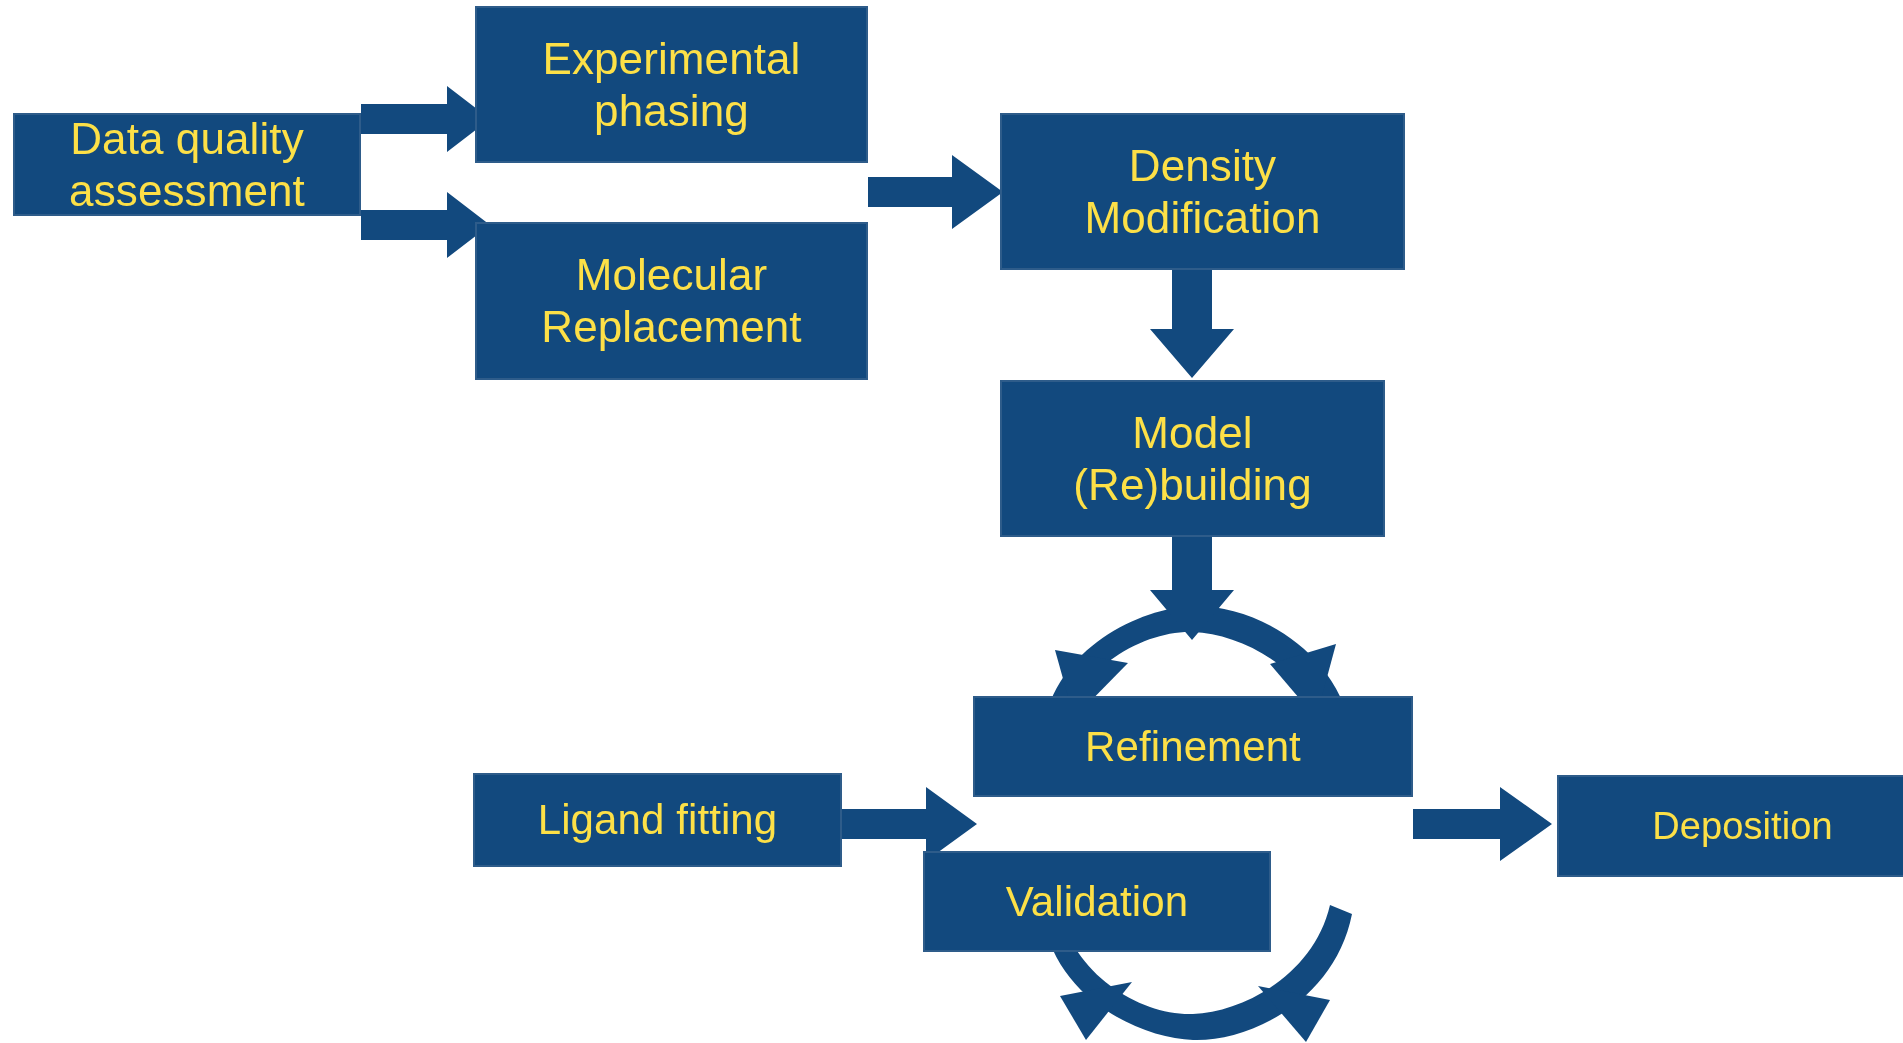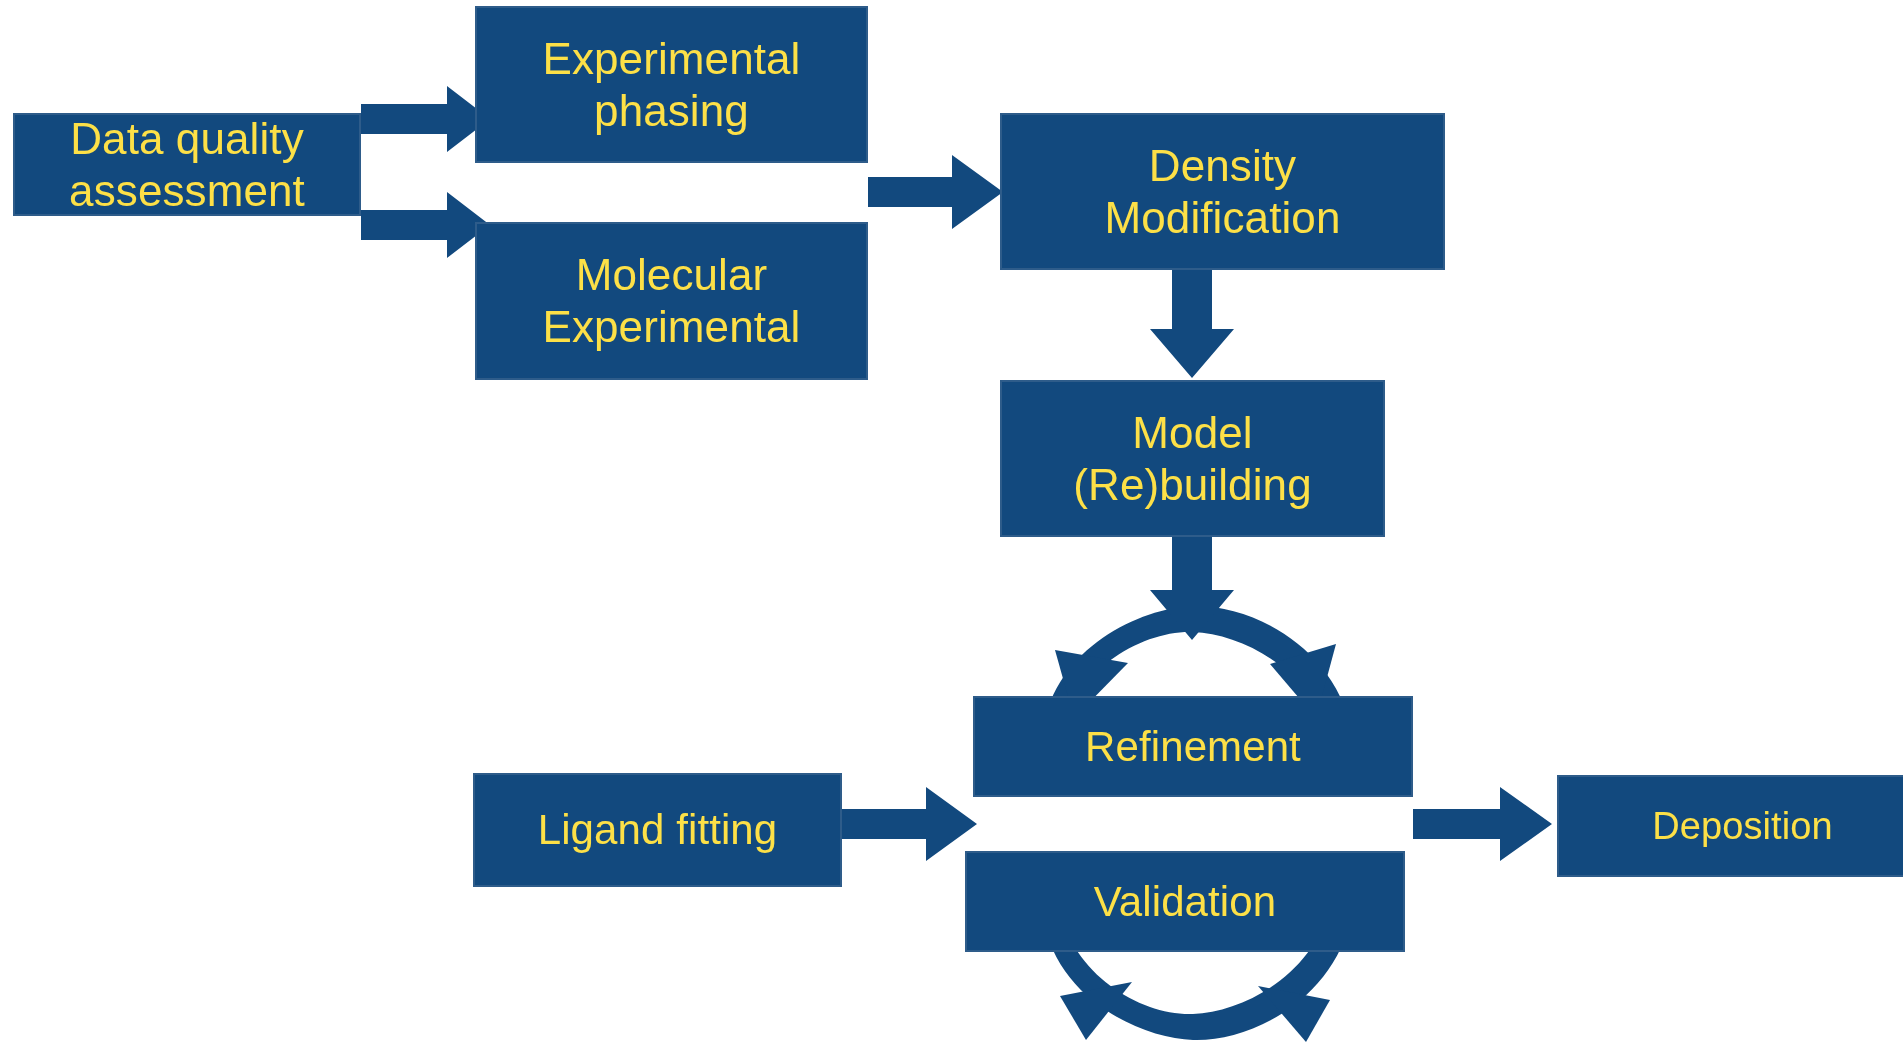--- a/index.html
+++ b/index.html
@@ -43,25 +43,25 @@
     z-index: 2;
     pointer-events: none;
   }
   .arrow-layer.under {
     z-index: 1;
   }
   
   #node-data-quality      { left: 13px;   top: 113px; width: 348px;  height: 103px;  font-size: 44px; }
   #node-exp-phasing       { left: 475px;  top: 6px;   width: 393px;  height: 157px;  font-size: 44px; }
   #node-mol-replacement   { left: 475px;  top: 222px; width: 393px;  height: 158px;  font-size: 44px; }
-  #node-density-mod       { left: 1000px; top: 113px; width: 445px;  height: 157px;  font-size: 44px; }
+  #node-density-mod       { left: 1000px; top: 113px; width: 405px;  height: 157px;  font-size: 44px; }
   #node-model-rebuilding  { left: 1000px; top: 380px; width: 385px;  height: 157px;  font-size: 44px; }
   #node-refinement        { left: 973px;  top: 696px; width: 440px;  height: 101px;  font-size: 42px; }
-  #node-validation        { left: 965px;  top: 851px; width: 440px;  height: 101px;  font-size: 42px; }
-  #node-ligand-fitting    { left: 473px;  top: 773px; width: 369px;  height: 114px;  font-size: 42px; }
+  #node-validation        { left: 923px;  top: 851px; width: 348px;  height: 101px;  font-size: 42px; }
+  #node-ligand-fitting    { left: 473px;  top: 773px; width: 369px;  height: 94px;  font-size: 42px; }
   #node-deposition        { left: 1557px; top: 775px; width: 371px;  height: 102px;  font-size: 38px; }
 </style>
 </head>
 <body>
 
 <div id="canvas">
 
   <svg class="arrow-layer under" viewBox="0 0 1903 1043" xmlns="http://www.w3.org/2000/svg">
     <g fill="#12497E">
 
@@ -108,21 +108,21 @@
     </g>
   </svg>
 
   <div class="node" id="node-data-quality">Data quality
 assessment</div>
 
   <div class="node" id="node-exp-phasing">Experimental
 phasing</div>
 
   <div class="node" id="node-mol-replacement">Molecular
-Experimental</div>
+Replacement</div>
 
   <div class="node" id="node-density-mod">Density
 Modification</div>
 
   <div class="node" id="node-model-rebuilding">Model
 (Re)building</div>
 
   <div class="node" id="node-refinement">Refinement</div>
 
   <div class="node" id="node-validation">Validation</div>

